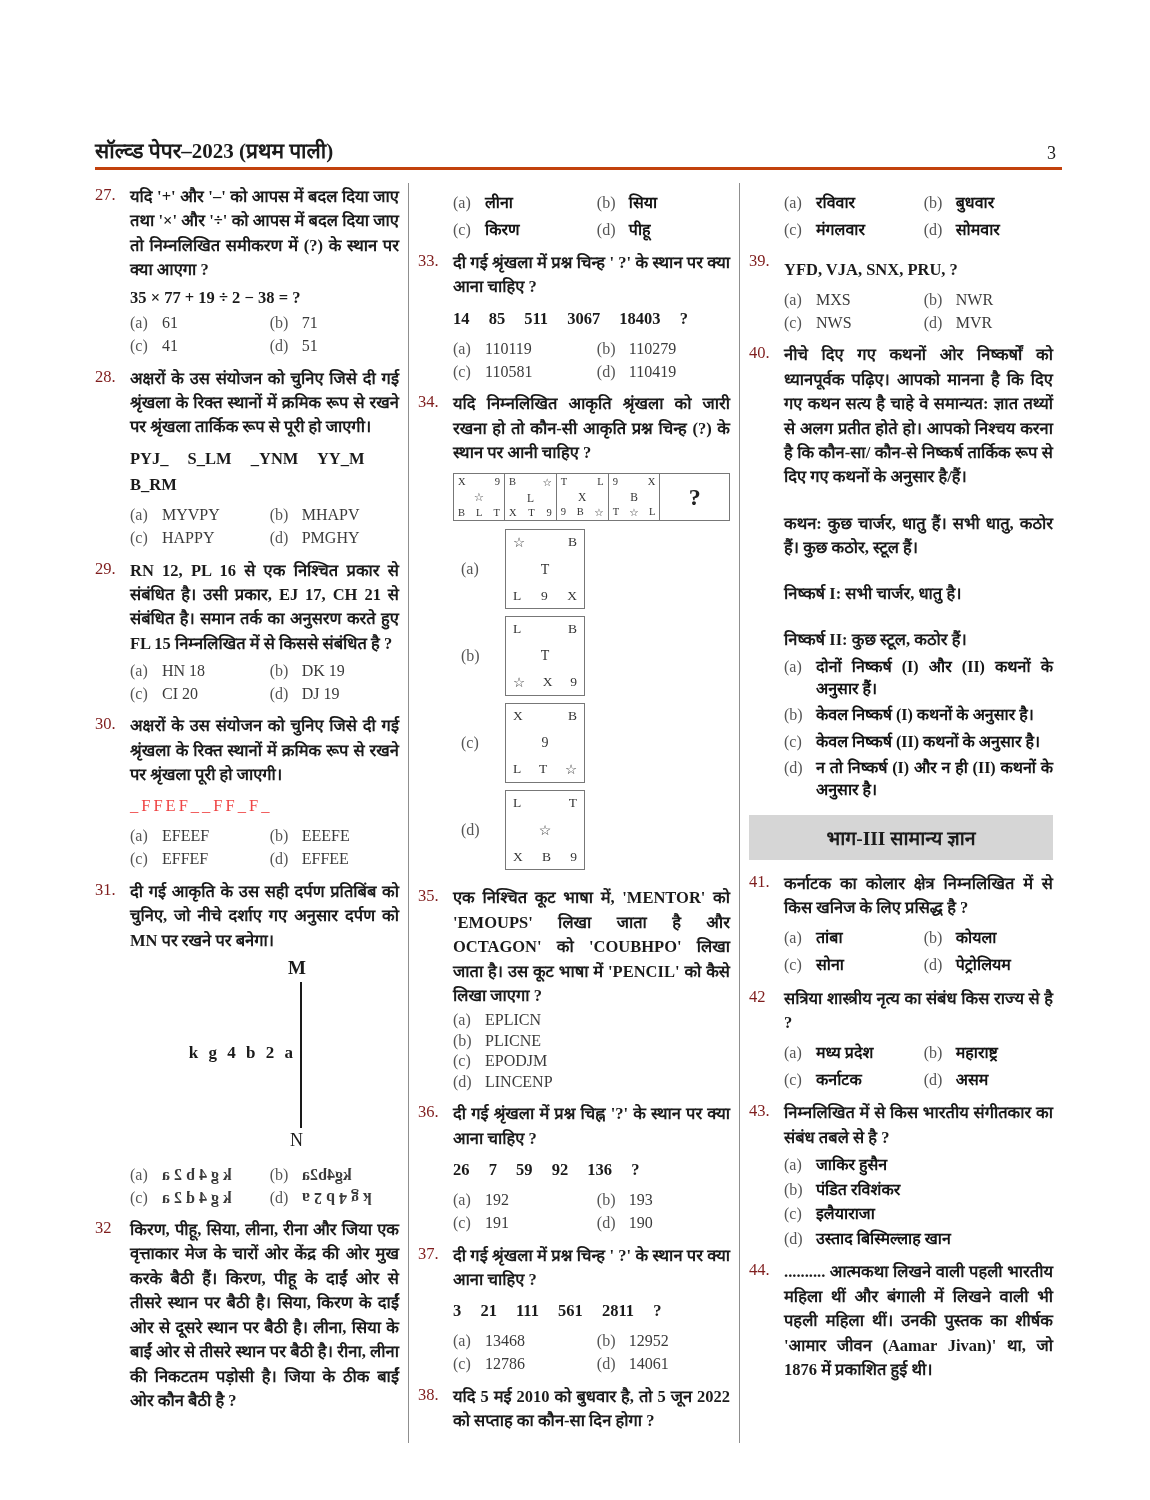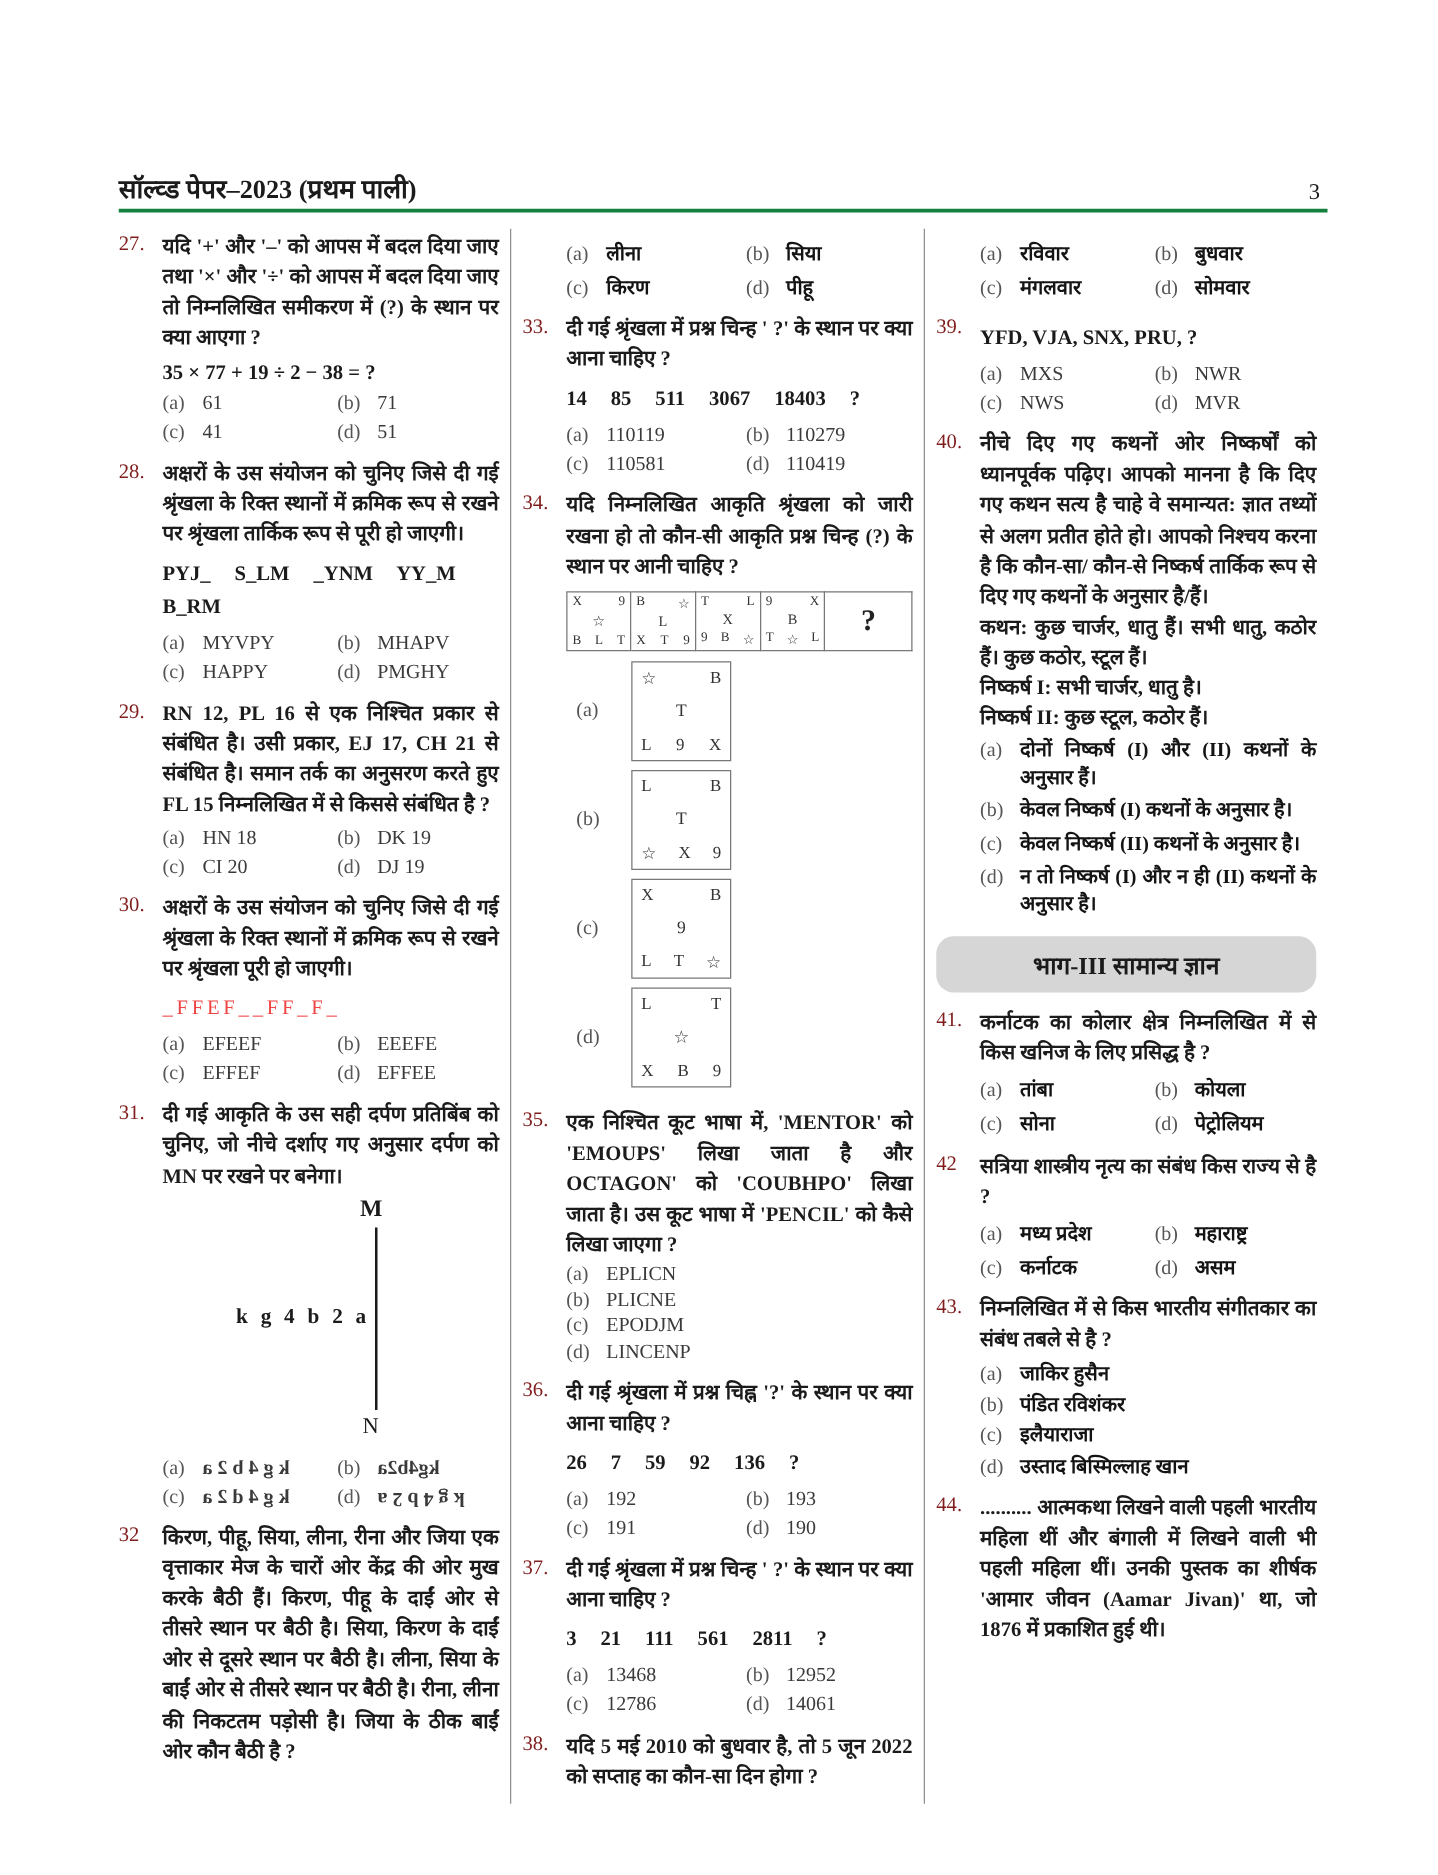--- a/index.html
+++ b/index.html
@@ -1,30 +1,30 @@
 <!DOCTYPE html>
 <html lang="hi"><head>
 <meta charset="utf-8">
 <style>
   html,body{margin:0;padding:0;background:#ffffff;}
   body{width:1150px;height:1500px;font-family:"Liberation Serif", serif;color:#1b1b1b;overflow:hidden;}
   .page{padding:136px 88px 0 95px;}
-  .hdr{display:flex;justify-content:space-between;align-items:flex-end;border-bottom:3px solid #15803d;padding-bottom:3px;margin-bottom:13px;}
+  .hdr{display:flex;justify-content:space-between;align-items:flex-end;border-bottom:3px solid #c2410c;padding-bottom:3px;margin-bottom:13px;}
   .hdr-title{font-weight:bold;font-size:21px;}
   .hdr-page{font-size:18px;padding-right:6px;}
   .content{display:flex;align-items:stretch;}
   .col{width:312px;padding:2px 9px 0 0;}
   .col+.vr{margin-right:9px;}
   .vr{width:1px;background:#8f8f8f;flex:none;}
   .q{display:flex;margin-bottom:9px;}
   .qnum{width:35px;flex:none;font-size:16.5px;color:#7f1d1d;}
   .q.nonum{padding-left:35px;}
   .qbody{flex:1;min-width:0;}
   .qtext{font-weight:bold;font-size:16.5px;line-height:1.48;text-align:justify;}
-  .qline{font-weight:bold;font-size:16.5px;line-height:1.45;text-align:justify;margin-top:0;}
+  .qline{font-weight:bold;font-size:16.5px;line-height:1.45;text-align:justify;margin-top:22px;}
   .formula{font-weight:bold;font-size:16.5px;margin:5px 0 4px;font-family:Liberation Serif, serif;}
   .series{font-weight:bold;font-size:16.5px;margin:6px 0 5px;line-height:1.6;}
   .series.wide{word-spacing:15px;}
   .series.light{font-weight:normal;color:#ef4444;letter-spacing:3px;}
   .optgrid{display:grid;grid-template-columns:1.05fr 1fr;column-gap:4px;margin-top:3px;}
   .optlist{margin-top:3px;}
   .opt{display:flex;gap:8px;font-size:16px;margin:2.5px 0;align-items:baseline;}
   .opt.full{margin:4px 0;}
   .ol{color:#555;flex:none;min-width:24px;}
   .ov{color:#3a3a3a;}
@@ -41,21 +41,21 @@
   .figcell{width:62px;height:48px;border:1px solid #777;border-left:none;display:flex;flex-direction:column;justify-content:space-between;font-size:10.5px;padding:2px 4px;box-sizing:border-box;color:#333;}
   .figcell:first-child{border-left:1px solid #777;}
   .figcell.qm{width:84px;align-items:center;justify-content:center;font-size:24px;font-weight:bold;color:#222;}
   .fr1{display:flex;justify-content:space-between;}
   .fr2{text-align:center;font-size:11.5px;}
   .fr3{display:flex;justify-content:space-between;}
   .figopt{display:flex;align-items:center;margin:7px 0 7px 8px;gap:16px;}
   .folabel{color:#555;font-size:16px;width:28px;flex:none;}
   .fobox{width:80px;height:80px;border:1px solid #777;display:flex;flex-direction:column;justify-content:space-between;padding:4px 7px;font-size:13.5px;box-sizing:border-box;color:#333;}
   .fobox .fr2{font-size:14px;}
-  .section-bar{background:#d6d6d6;text-align:center;font-weight:bold;font-size:19.5px;padding:9px 0;margin:4px 0 12px;border-radius:14px;}
+  .section-bar{background:#d6d6d6;text-align:center;font-weight:bold;font-size:19.5px;padding:9px 0;margin:4px 0 12px;}
 </style>
 </head>
 <body>
 
 <div class="page">
   <div class="hdr">
     <span class="hdr-title">सॉल्व्ड पेपर–2023 (प्रथम पाली)</span>
     <span class="hdr-page">3</span>
   </div>
   <div class="content">

